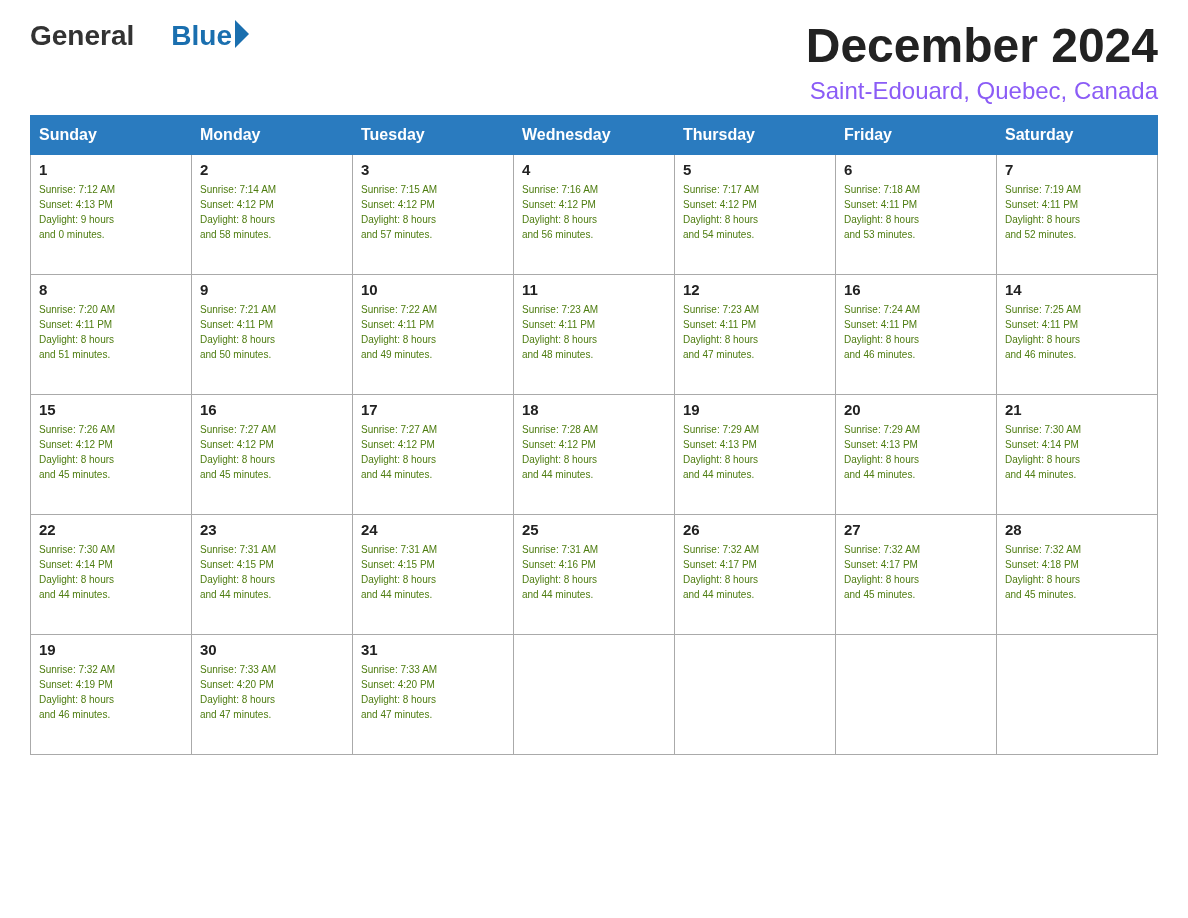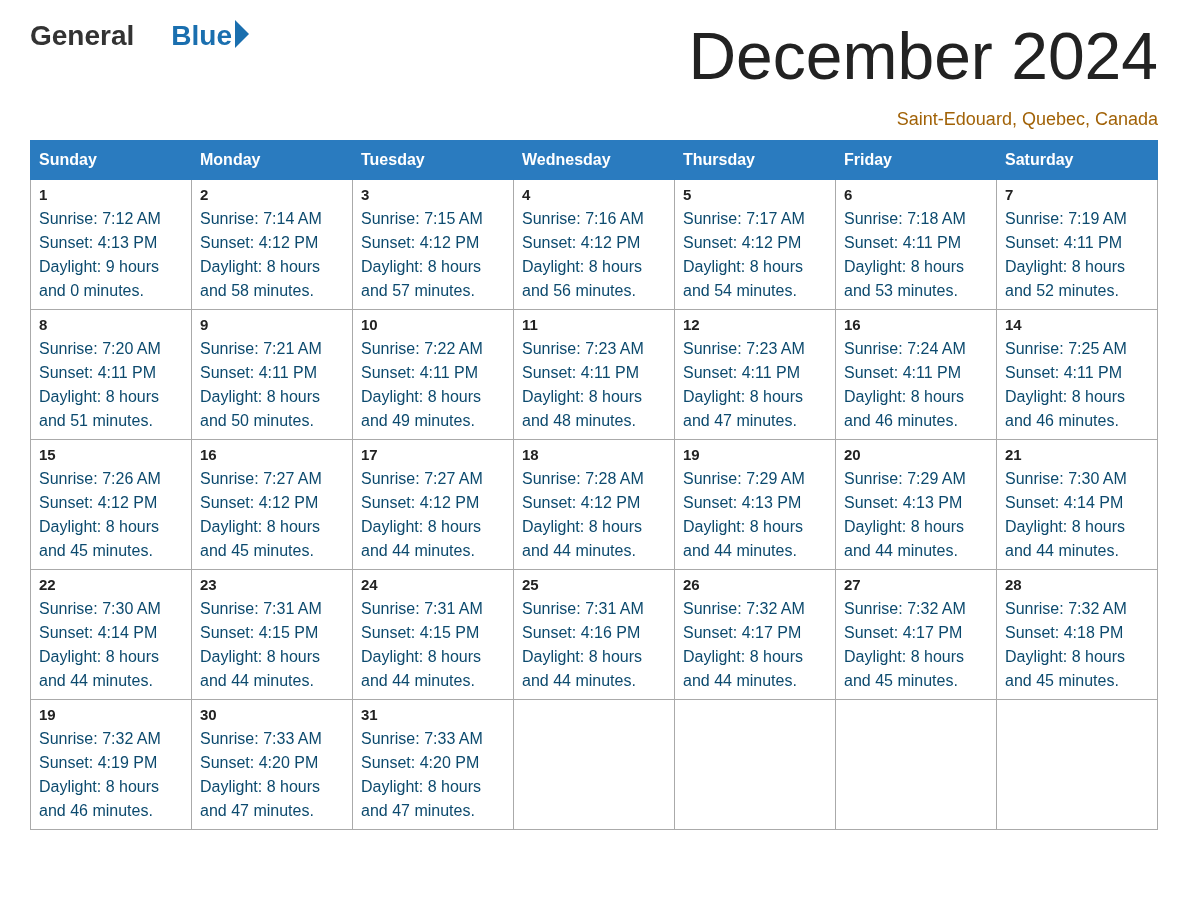--- a/index.html
+++ b/index.html
@@ -47,29 +47,29 @@
       border-left: 14px solid #1a6faf;
       border-top: 14px solid transparent;
       border-bottom: 14px solid transparent;
       margin-left: 3px;
       margin-top: -4px;
     }
     .title-block {
       text-align: right;
     }
     .month-title {
-      font-size: 66px;
-      font-weight: normal;
+      font-size: 48px;
+      font-weight: bold;
       color: #222;
       line-height: 1.1;
     }
     .location-title {
-      font-size: 18px;
-      color: #a16207;
-      margin-top: 16px;
+      font-size: 24px;
+      color: #8b5cf6;
+      margin-top: 4px;
     }
     .calendar {
       width: 100%;
       border-collapse: collapse;
       margin-top: 8px;
     }
     .calendar thead th {
       background-color: #2a7bbf;
       color: #fff;
       font-size: 16px;
@@ -86,22 +86,22 @@
       min-height: 110px;
       height: 120px;
     }
     .day-number {
       font-size: 15px;
       font-weight: bold;
       color: #222;
       margin-bottom: 4px;
     }
     .day-info {
-      font-size: 16px;
-      color: #0c4a6e;
+      font-size: 10px;
+      color: #4d7c0f;
       line-height: 1.5;
     }
     .empty-cell {
       background: #fff;
     }
     tbody tr td {
       border-top: 2px solid #2a7bbf;
     }
     tbody tr td + td {
       border-top: 2px solid #2a7bbf;

